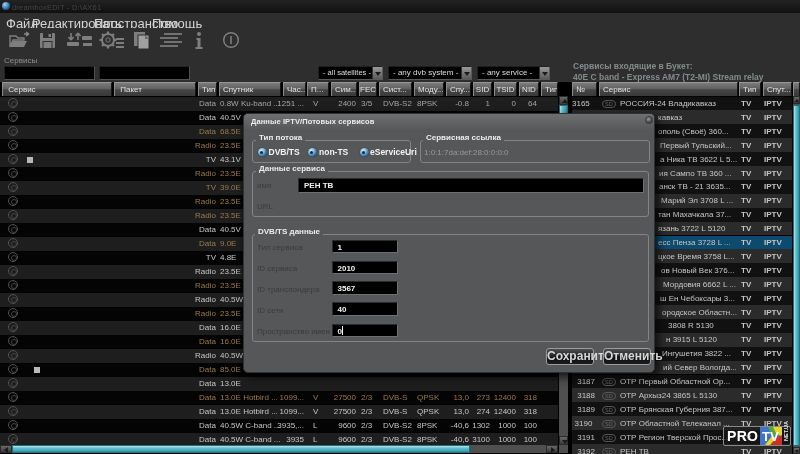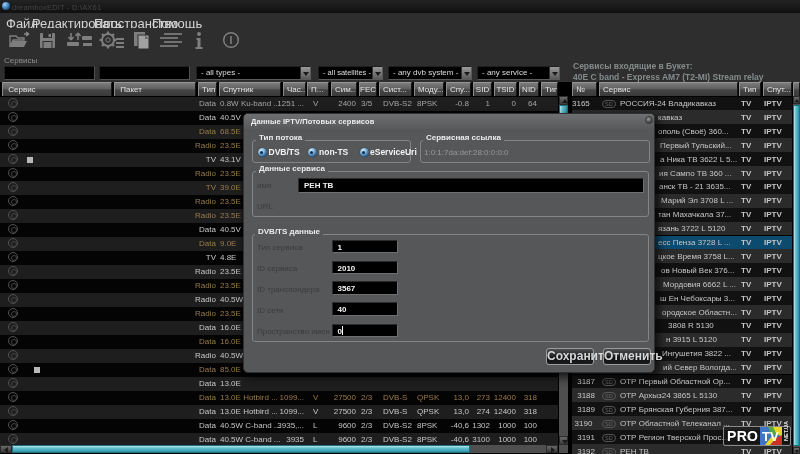--- a/index.html
+++ b/index.html
@@ -117,24 +117,23 @@
 </svg>
 <svg class="abs" style="left:222px;top:31px" width="18" height="18" viewBox="0 0 18 18">
  <circle cx="9" cy="9" r="7.3" fill="none" stroke="#7e7e7e" stroke-width="1.5"></circle>
  <path d="M9 5 L9 13" stroke="#7e7e7e" stroke-width="1.6"></path>
 </svg>
 
 <div class="abs" id="midchrome"></div>
 <div class="abs" id="lbl-serv">Сервисы</div>
 <div class="abs finput" style="left:4px;width:91px"></div>
 <div class="abs finput" style="left:99px;width:91px"></div>
-<div class="abs fdd" style="left:196px;width:115px">- all types -<div class="ddbtn"></div></div>
 <div class="abs fdd" style="left:318px;width:65px"><span style="font-size:7.5px">- all satellites -</span><div class="ddbtn"></div></div>
 <div class="abs fdd" style="left:388px;width:84px">- any dvb system -<div class="ddbtn"></div></div>
-<div class="abs fdd" style="left:477px;width:83px">- any service -<div class="ddbtn"></div></div>
+<div class="abs fdd" style="left:477px;width:73px">- any service -<div class="ddbtn"></div></div>
 <div class="abs" style="left:573px;top:60.5px;font-size:8.5px;color:#848b8b;font-weight:bold">Сервисы входящие в Букет:</div>
 <div class="abs" style="left:573px;top:71.5px;font-size:8.5px;color:#848b8b;font-weight:bold">40E C band - Express AM7 (T2-MI) Stream relay</div>
 <div class="abs hc" style="left:2px;width:110px">&nbsp;Сервис</div>
 <div class="abs hc" style="left:114px;width:82px">&nbsp;Пакет</div>
 <div class="abs hc" style="left:198px;width:19px">Тип</div>
 <div class="abs hc" style="left:219px;width:62px">Спутник</div>
 <div class="abs hc" style="left:283px;width:23px">Час...</div>
 <div class="abs hc" style="left:307px;width:22px">П...</div>
 <div class="abs hc" style="left:331px;width:26px">Сим...</div>
 <div class="abs hc hcc" style="left:359px;width:18px">FEC</div>

